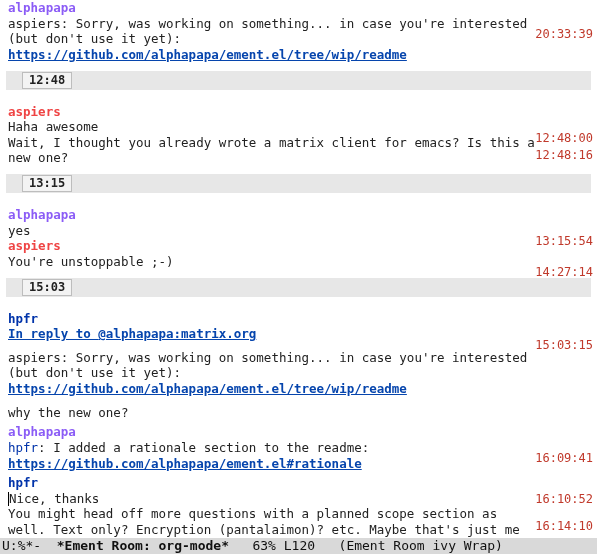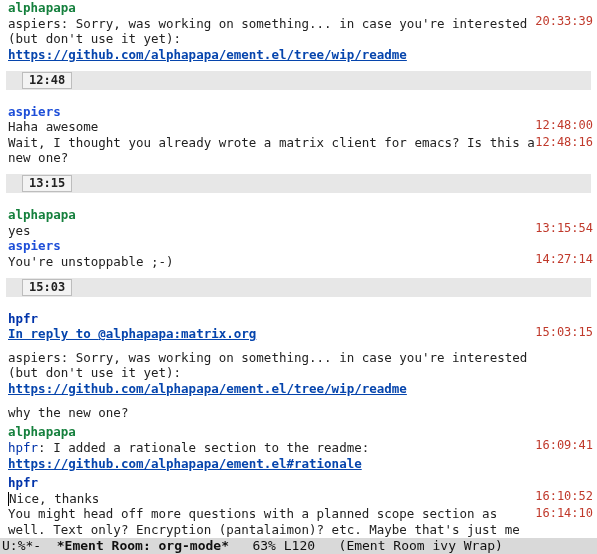--- a/index.html
+++ b/index.html
@@ -10,29 +10,30 @@
     font-size: 12.5px;
     line-height: 1.25;
     background: #fff;
     color: #111;
     overflow: hidden;
   }
   .viewport { width: 597px; height: 538px; overflow: hidden; position: relative; }
   .scrollback { padding: 0; }
   .entry { position: relative; padding: 0 58px 0 8px; }
   .sender { font-weight: bold; }
-  .s-alphapapa { color: #15803d; }
-  .s-aspiers  { color: #1d4ed8; }
+  .s-alphapapa { color: #8b5cf6; }
+  .s-aspiers  { color: #ef4444; }
   .s-hpfr     { color: #0033aa; }
   .timestamp {
     position: absolute;
     right: 4px;
     color: #c0392b;
     font-size: 12px;
     white-space: nowrap;
+    margin-top: 13px;
   }
   .body { color: #222; }
   .body a, .link { color: #0645ad; text-decoration: underline; font-weight: bold; }
   .mention-hpfr { color: #0033aa; }
   .time-divider {
     background: #e7e7e7;
     margin: 8px 6px 6px 6px;
     padding: 1px 12px;
   }
   .time-divider .pill {
@@ -138,21 +139,21 @@
     <div class="entry">
       <span class="timestamp" style="top:14px;">16:09:41</span>
       <div class="sender s-alphapapa">alphapapa</div>
       <div class="body">
         <span class="mention-hpfr">hpfr</span><span>: I added a rationale section to the readme: </span><br><a class="link">https://github.com/alphapapa/ement.el#rationale</a>
       </div>
     </div>
     <div class="gap4"></div>
 
     <div class="entry">
-      <span class="timestamp" style="top:14px;">16:10:52</span>
+      <span class="timestamp" style="top:4px;">16:10:52</span>
       <div class="sender s-hpfr">hpfr</div>
       <div class="body"><span class="cursor"></span><span>Nice, thanks</span></div>
     </div>
 
     <div class="entry">
       <span class="timestamp" style="top:0;">16:14:10</span>
       <div class="body">
         <span>You might head off more questions with a planned scope section as well. Text only? Encryption (pantalaimon)? etc. Maybe that's just me though </span>
       </div>
     </div>

